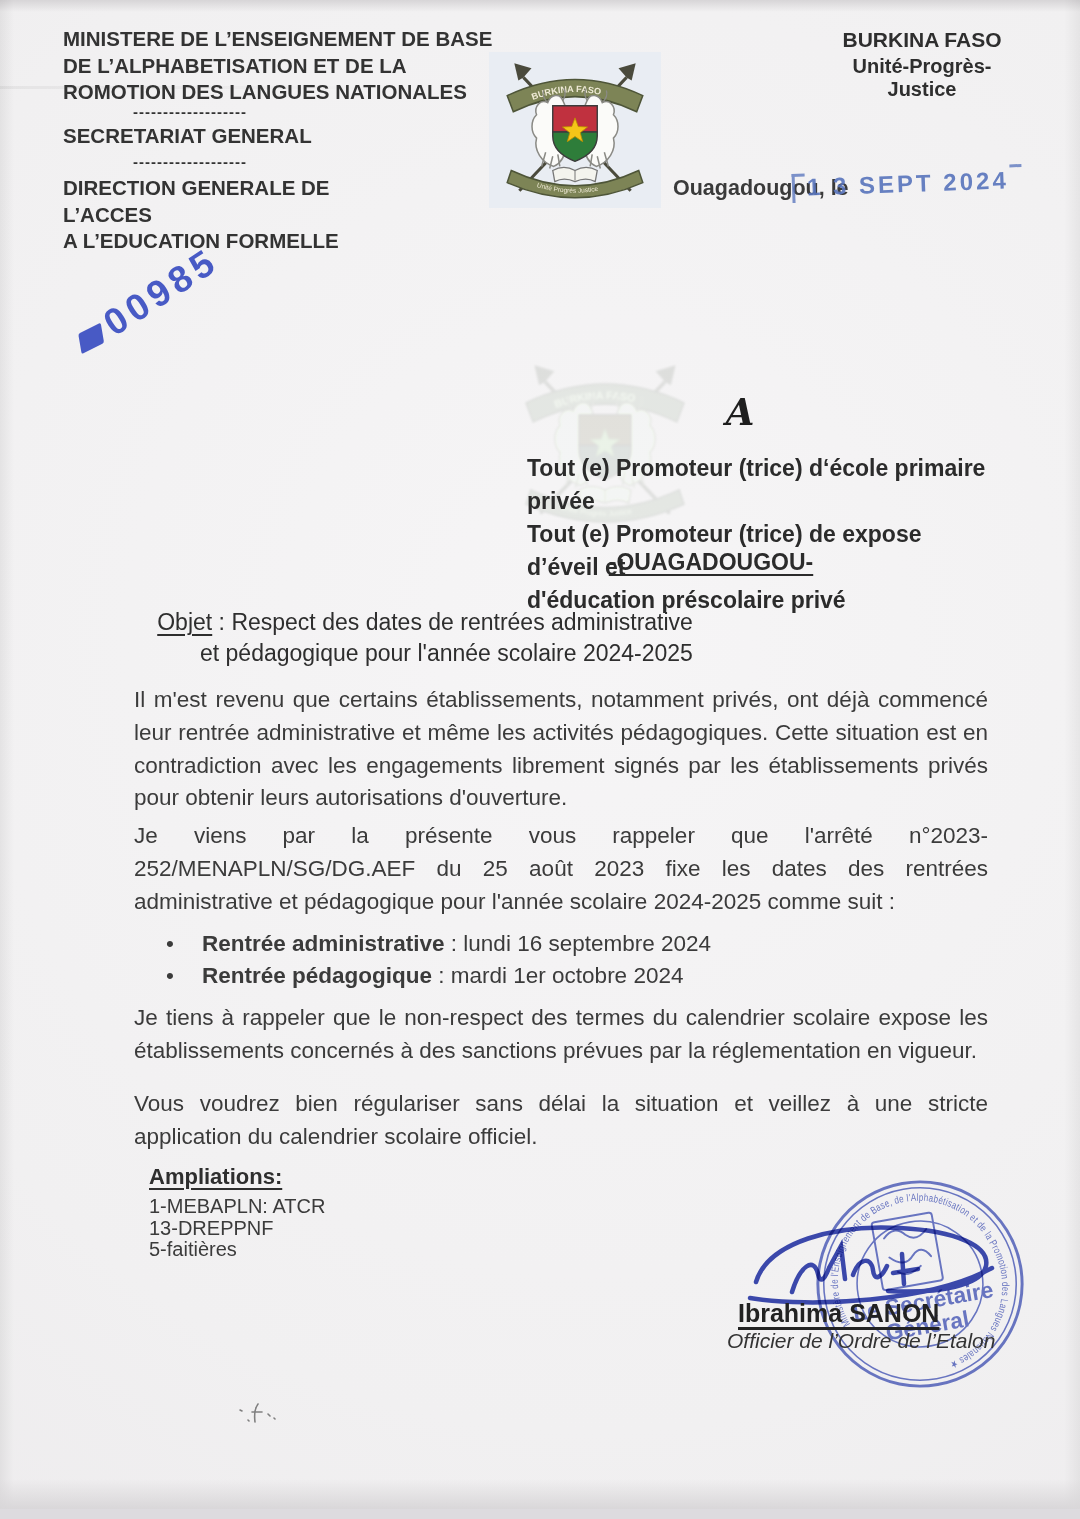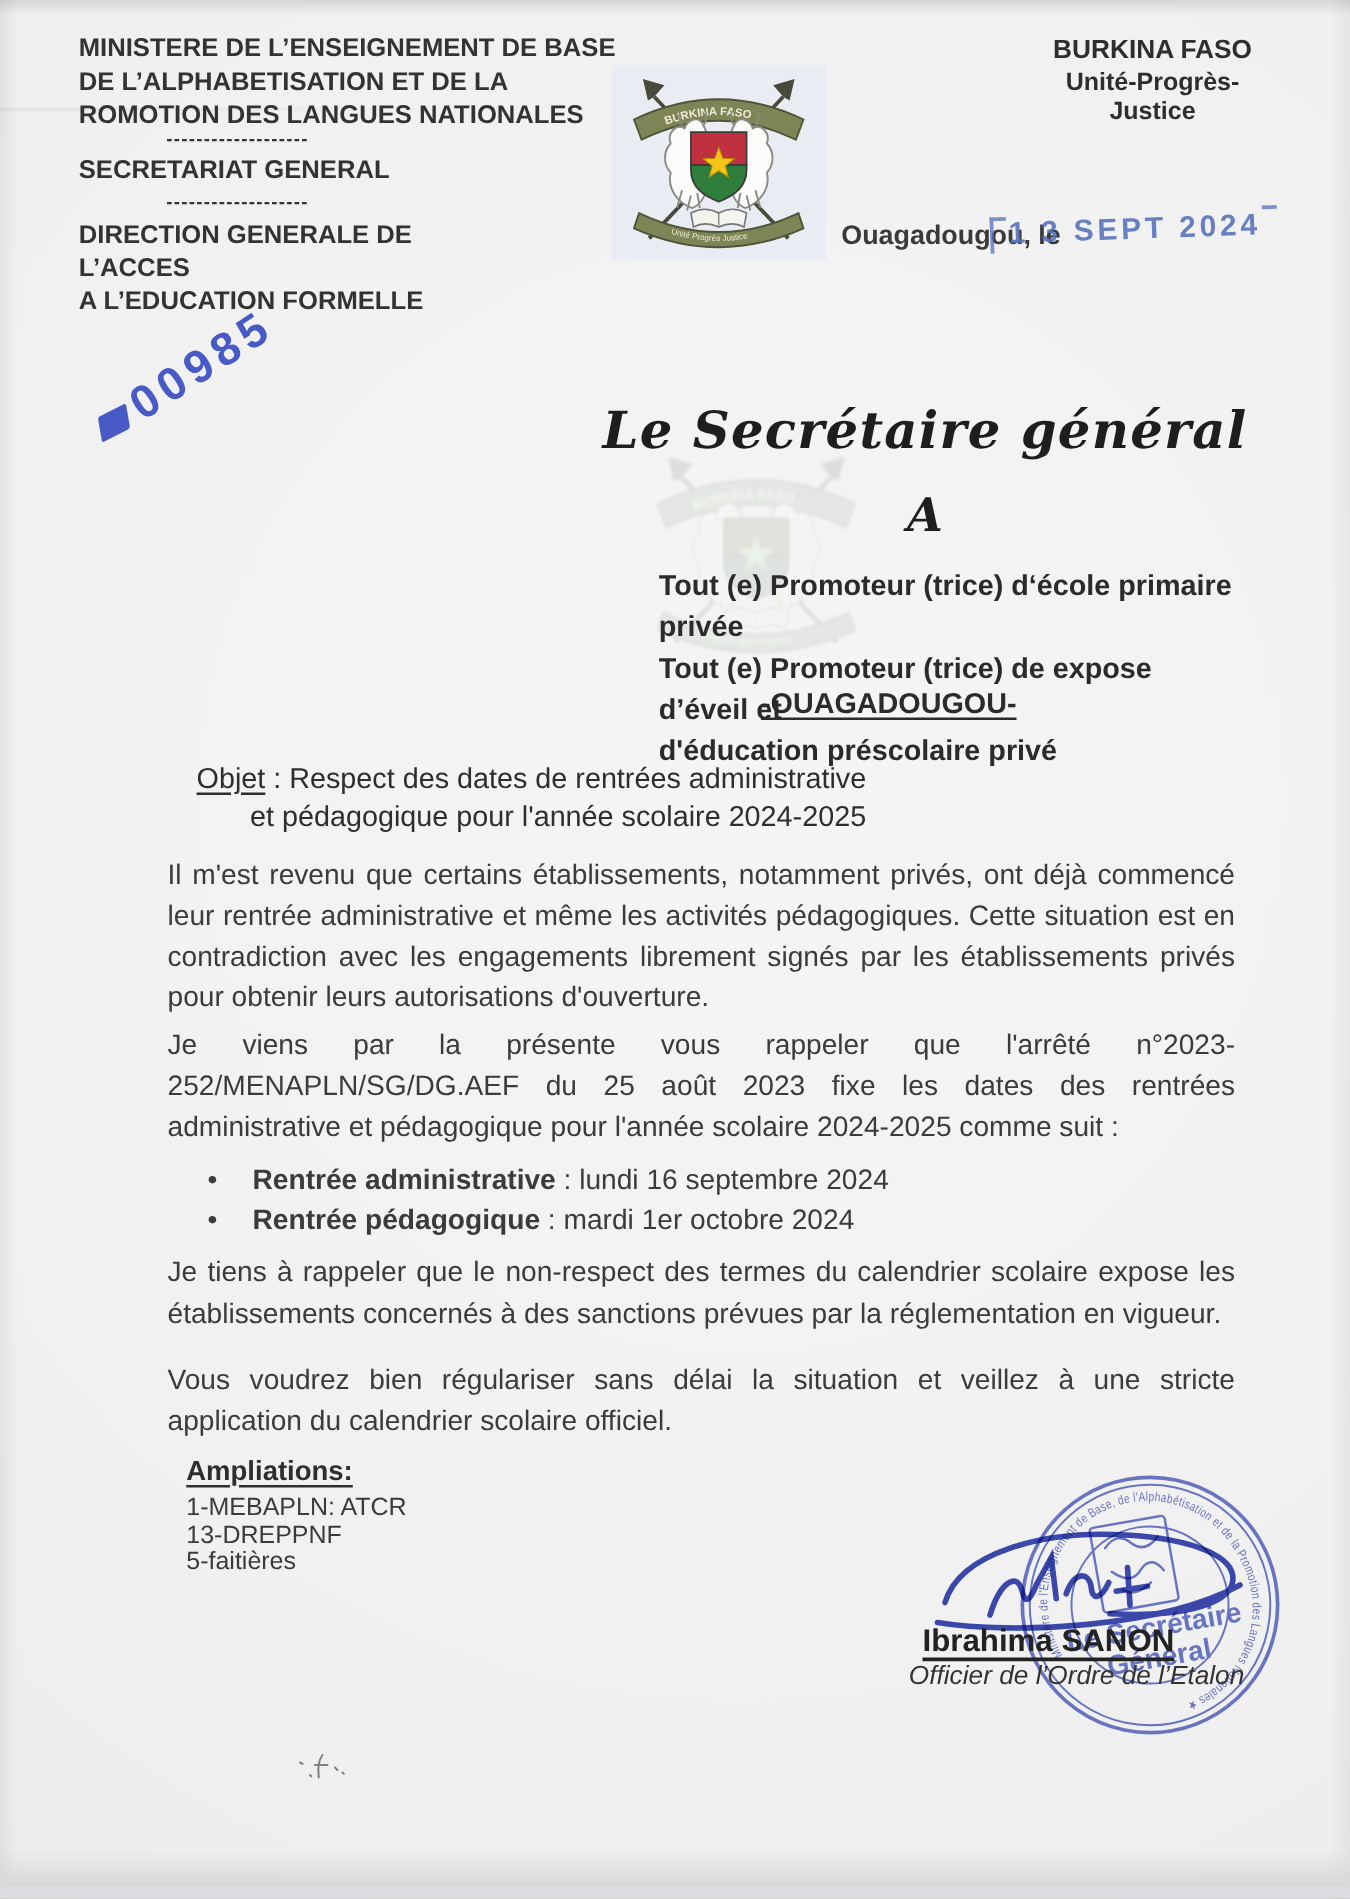--- a/index.html
+++ b/index.html
@@ -165,21 +165,20 @@
     <span>1 3  SEPT   2024</span>
     <span class="bracket-r"></span>
   </div>
 
   <div class="abs ghost">
     <svg viewBox="0 0 170 152">
         <use href="#coa"></use>
       </svg>
   </div>
 
-  <div class="abs doc-title">Le Secrétaire général</div>
   <div class="abs doc-a">A</div>
   <div class="abs addressees">
     <div>Tout (e) Promoteur (trice) d‘école primaire privée</div>
     <div>Tout (e) Promoteur (trice) de expose d’éveil et</div>
     <div>d'éducation préscolaire privé</div>
   </div>
   <div class="abs city">-OUAGADOUGOU-</div>
 
   <div class="abs subject">
     <span class="u">Objet</span><span> : Respect des dates de rentrées administrative</span>

